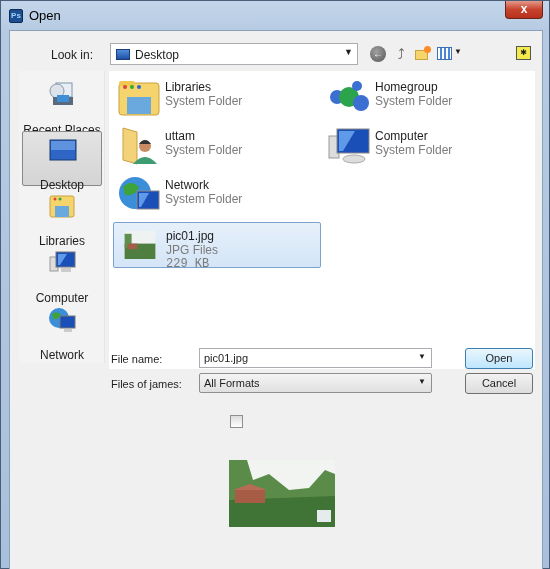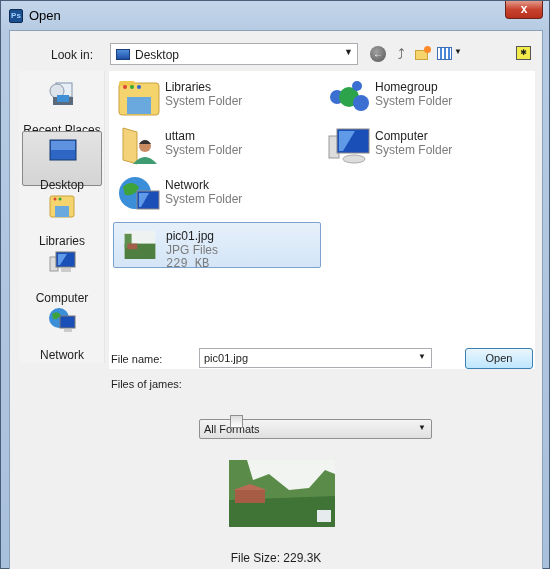--- a/index.html
+++ b/index.html
@@ -34,21 +34,21 @@
   .item { position: absolute; width: 208px; height: 46px; cursor: pointer; }
   .item.sel { background: linear-gradient(#e6f0fa, #d4e5f7); border: 1px solid #7da2ce; border-radius: 2px; }
   .item .ic { position: absolute; left: 4px; top: 3px; width: 44px; height: 40px; }
   .item .name { position: absolute; left: 52px; top: 6px; font-size: 12px; color: #1e1e1e; }
   .item .type { position: absolute; left: 52px; top: 20px; font-size: 12px; color: #7b7b7b; }
   .item .size { position: absolute; left: 52px; top: 34px; font-size: 12px; color: #7b7b7b; font-family: Liberation Mono, monospace; }
   .lbl-s { position: absolute; font-size: 11px; }
   .combo { position: absolute; height: 20px; background: #fff; border: 1px solid #abadb3; }
   .combo .v { position: absolute; left: 4px; top: 3px; font-size: 11px; }
   .combo .arr { position: absolute; right: 5px; top: 3px; font-size: 8px; }
-  .combo.btnlike { background: linear-gradient(#f4f4f4, #e0e0e0); border: 1px solid #8e8f8f; border-radius: 2px; margin-top: 46px; }
+  .combo.btnlike { background: linear-gradient(#f4f4f4, #e0e0e0); border: 1px solid #8e8f8f; border-radius: 2px; }
   .btn { position: absolute; width: 68px; height: 21px; border: 1px solid #707070; border-radius: 3px; background: linear-gradient(#f2f2f2, #dddddd); font-size: 11px; text-align: center; line-height: 19px; cursor: pointer; }
   .btn.default { border-color: #3c7fb1; background: linear-gradient(#eaf6fd, #bee6fd); }
   .chk { position: absolute; left: 220px; top: 384px; width: 13px; height: 13px; border: 1px solid #8e8f8f; background: linear-gradient(#dcdcdc, #fff); cursor: pointer; }
   .chk-label { position: absolute; left: 235px; top: 384px; font-size: 12px; }
   .preview { position: absolute; left: 219px; top: 429px; width: 106px; height: 67px; overflow: hidden; background: #e8efe8; }
   .filesize { position: absolute; left: 0; width: 100%; top: 520px; text-align: center; font-size: 12px; }
 </style>
 </head>
 <body>
 
@@ -195,28 +195,28 @@
     <div class="combo" style="left:189px;top:317px;width:233px">
       <span class="v">pic01.jpg</span>
       <span class="arr">▼</span>
     </div>
     <div class="lbl-s" style="left:101px;top:347px">Files of james:</div>
     <div class="combo btnlike" style="left:189px;top:342px;width:233px">
       <span class="v">All Formats</span>
       <span class="arr">▼</span>
     </div>
     <div class="btn default" style="left:455px;top:317px">Open</div>
+    <div class="btn" style="left:455px;top:342px">Cancel</div>
 
     <div class="chk"></div>
 
     <div class="preview">
       <svg width="106" height="67" viewBox="0 0 106 67">
         <rect width="106" height="67" fill="#f2f4f2"></rect>
         <path d="M0 0 L18 0 L24 20 L40 14 L60 30 L80 28 L96 10 L106 14 L106 67 L0 67 Z" fill="#5a8b48"></path>
         <path d="M0 40 L106 36 L106 67 L0 67 Z" fill="#3f7436"></path>
         <rect x="6" y="30" width="30" height="13" fill="#a75c45"></rect>
         <path d="M4 30 L21 24 L38 30 Z" fill="#b86c55"></path>
         <rect x="88" y="50" width="14" height="12" fill="#e6ecee"></rect>
       </svg>
     </div>
-    <div class="filesize">File Size: 229.3K</div>
   </div>
 </div>
 
 </body></html>

